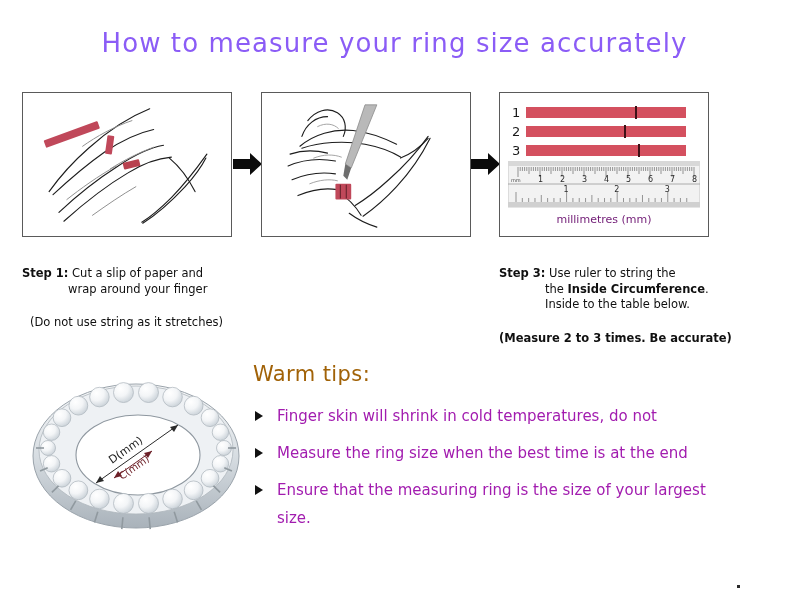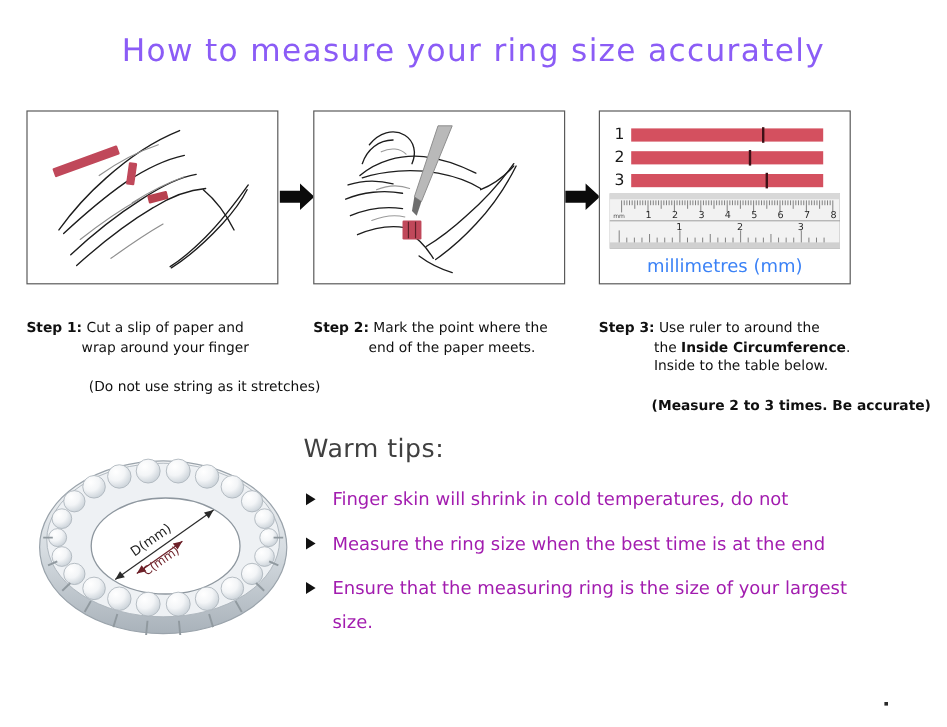--- a/index.html
+++ b/index.html
@@ -80,21 +80,20 @@
   .step-caption .ln3 { display: block; padding-left: 46px; }
   .step-caption b.inline-strong { font-weight: bold; }
 
   .step-note {
     position: absolute;
     top: 223px;
     font-family: "DejaVu Sans", sans-serif;
     font-size: 11.5px;
     color: #101010;
     white-space: nowrap;
-    margin-left: 44px;
   }
   .step-col.c1 .step-note { left: 8px; }
   .step-col.c3 .step-note { left: 0px; font-weight: bold; }
 
   
   .art { position: absolute; left: 0; top: 0; width: 100%; height: 100%; }
 
   
   .strip-row {
     position: absolute;
@@ -120,43 +119,43 @@
     top: -1px;
     width: 2px;
     height: 13px;
     background: #3d1016;
   }
   .ruler-caption {
     position: absolute;
     left: 0;
     width: 208px;
     text-align: center;
-    font-size: 15px;
-    color: #3b82f6;
+    font-size: 11px;
+    color: #701a75;
     font-family: "DejaVu Sans", sans-serif;
   }
 
   
   #ring-figure {
     position: absolute;
     left: 26px;
     top: 352px;
     width: 220px;
     height: 205px;
   }
   #tips {
     position: absolute;
     left: 253px;
     top: 362px;
     width: 520px;
   }
   #tips-heading {
     font-family: "DejaVu Sans", sans-serif;
     font-size: 21px;
-    color: #404040;
+    color: #a16207;
     margin-bottom: 16px;
     letter-spacing: .4px;
   }
   .tip-item {
     position: relative;
     padding-left: 24px;
     margin-bottom: 9px;
     font-family: "DejaVu Sans", sans-serif;
     font-size: 15px;
     line-height: 28px;
@@ -251,25 +250,20 @@
           <path d="M48 92 C58 88 68 87 76 89"></path>
         </g>
         <polygon points="104,12 116,12 90,76 84,72" fill="#b9b9b9" stroke="#8a8a8a" stroke-width="0.8"></polygon>
         <polygon points="84,72 90,76 86,88 82,84" fill="#6e6e6e"></polygon>
         <rect x="74" y="92" width="16" height="16" rx="1" fill="#c0485a"></rect>
         <g stroke="#5e1f28" stroke-width="1">
           <line x1="79" y1="93" x2="79" y2="107"></line>
           <line x1="85" y1="93" x2="85" y2="107"></line>
         </g>
       </svg>
-    </div>
-    <div class="step-caption">
-      <span class="lead">Step 2:</span>
-      <span>Mark the point where the</span>
-      <span class="ln2">end of the paper meets.</span>
     </div>
   </div>
 
   <div class="arrow-between a2">
     <svg viewBox="0 0 30 28">
       <path d="M0 9 L17 9 L17 3 L29 14 L17 25 L17 19 L0 19 Z" fill="#0b0b0b"></path>
     </svg>
   </div>
 
   <div class="step-col c3">
@@ -431,21 +425,21 @@
             <text x="156.76470588235293" y="31">3</text>
           </g>
         <text x="3" y="21" font-family="DejaVu Sans, sans-serif" font-size="5" fill="#4a4a4a">mm</text>
       </svg>
 
       <div class="ruler-caption" style="top:120px;">millimetres (mm)</div>
     </div>
 
     <div class="step-caption">
       <span class="lead">Step 3:</span>
-      <span>Use ruler to around the</span>
+      <span>Use ruler to string the</span>
       <span class="ln2"><span>the </span><b class="inline-strong">Inside Circumference</b><span>.</span></span>
       <span class="ln3">Inside to the table below.</span>
     </div>
     <div class="step-note" style="top:239px;">(Measure 2 to 3 times. Be accurate)</div>
   </div>
 </div>
 
 <div id="ring-figure">
   <svg viewBox="0 0 220 205" width="220" height="205">
     <defs>

